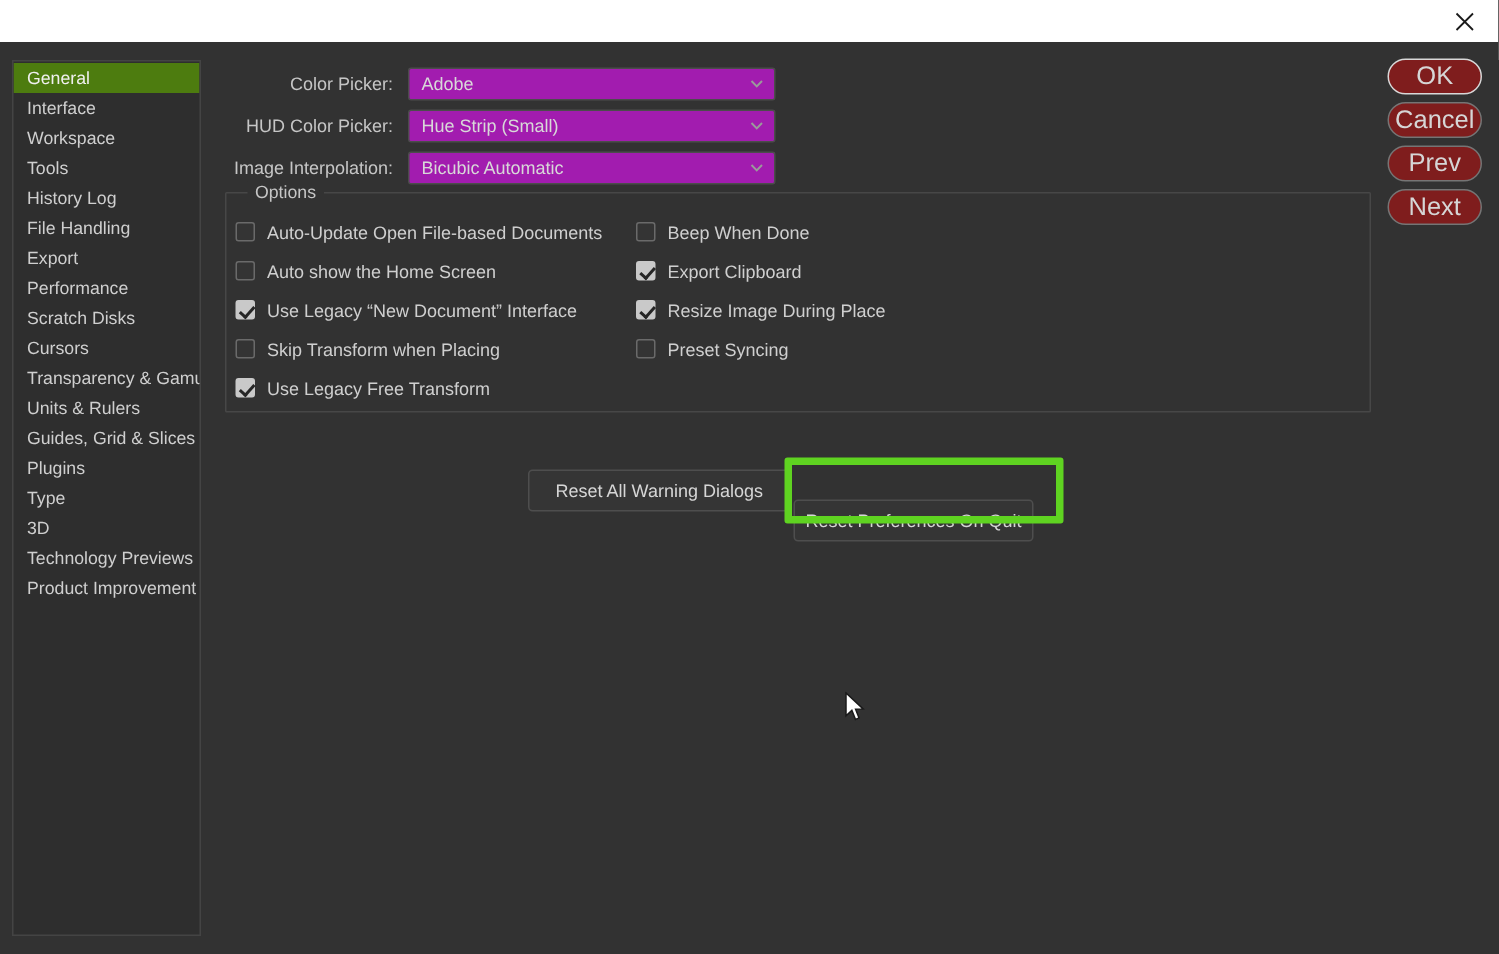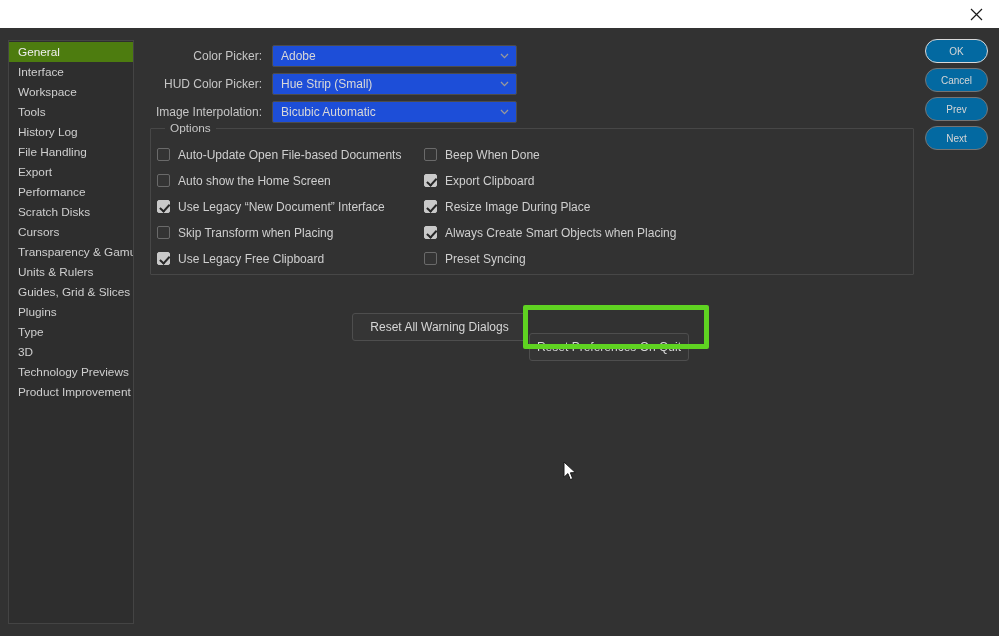--- a/index.html
+++ b/index.html
@@ -93,21 +93,21 @@
     font-size: 12px;
     color: #c6c6c6;
     padding-right: 10px;
     white-space: nowrap;
   }
 
   .select {
     position: relative;
     width: 245px;
     height: 22px;
-    background: #1d4ed8;
+    background: #a21caf;
     border: 1px solid #4c4c4c;
     border-radius: 2px;
     display: flex;
     align-items: center;
     cursor: pointer;
   }
   .select-value {
     font-size: 12px;
     color: #d8d8d8;
     padding-left: 8px;
@@ -220,25 +220,25 @@
 
   
   .side-buttons {
     position: absolute;
     left: 925px; top: 11px;
     width: 63px;
   }
   .btn-side {
     width: 63px; height: 24px;
     margin-bottom: 5px;
-    background: #0369a1;
+    background: #7f1d1d;
     border: 1px solid #757575;
     border-radius: 12px;
     color: #d6d6d6;
-    font-size: 10px;
+    font-size: 17px;
     font-family: "Liberation Sans", sans-serif;
     display: flex;
     align-items: center;
     justify-content: center;
     cursor: pointer;
   }
   .btn-side.primary {
     border-color: #d8d8d8;
     border-width: 1.5px;
   }
@@ -336,40 +336,36 @@
       <div class="checkbox-row">
         <span class="cb checked"></span>
         <span class="cb-label">Use Legacy “New Document” Interface</span>
       </div>
       <div class="checkbox-row">
         <span class="cb"></span>
         <span class="cb-label">Skip Transform when Placing</span>
       </div>
       <div class="checkbox-row">
         <span class="cb checked"></span>
-        <span class="cb-label">Use Legacy Free Clipboard</span>
+        <span class="cb-label">Use Legacy Free Transform</span>
       </div>
     </div>
 
     <div class="opt-col right">
       <div class="checkbox-row">
         <span class="cb"></span>
         <span class="cb-label">Beep When Done</span>
       </div>
       <div class="checkbox-row">
         <span class="cb checked"></span>
         <span class="cb-label">Export Clipboard</span>
       </div>
       <div class="checkbox-row">
         <span class="cb checked"></span>
         <span class="cb-label">Resize Image During Place</span>
-      </div>
-      <div class="checkbox-row">
-        <span class="cb checked"></span>
-        <span class="cb-label">Always Create Smart Objects when Placing</span>
       </div>
       <div class="checkbox-row">
         <span class="cb"></span>
         <span class="cb-label">Preset Syncing</span>
       </div>
     </div>
   </div>
 
   <div class="btn-reset" id="btn-reset-warnings">
     <span>Reset All Warning Dialogs</span>

